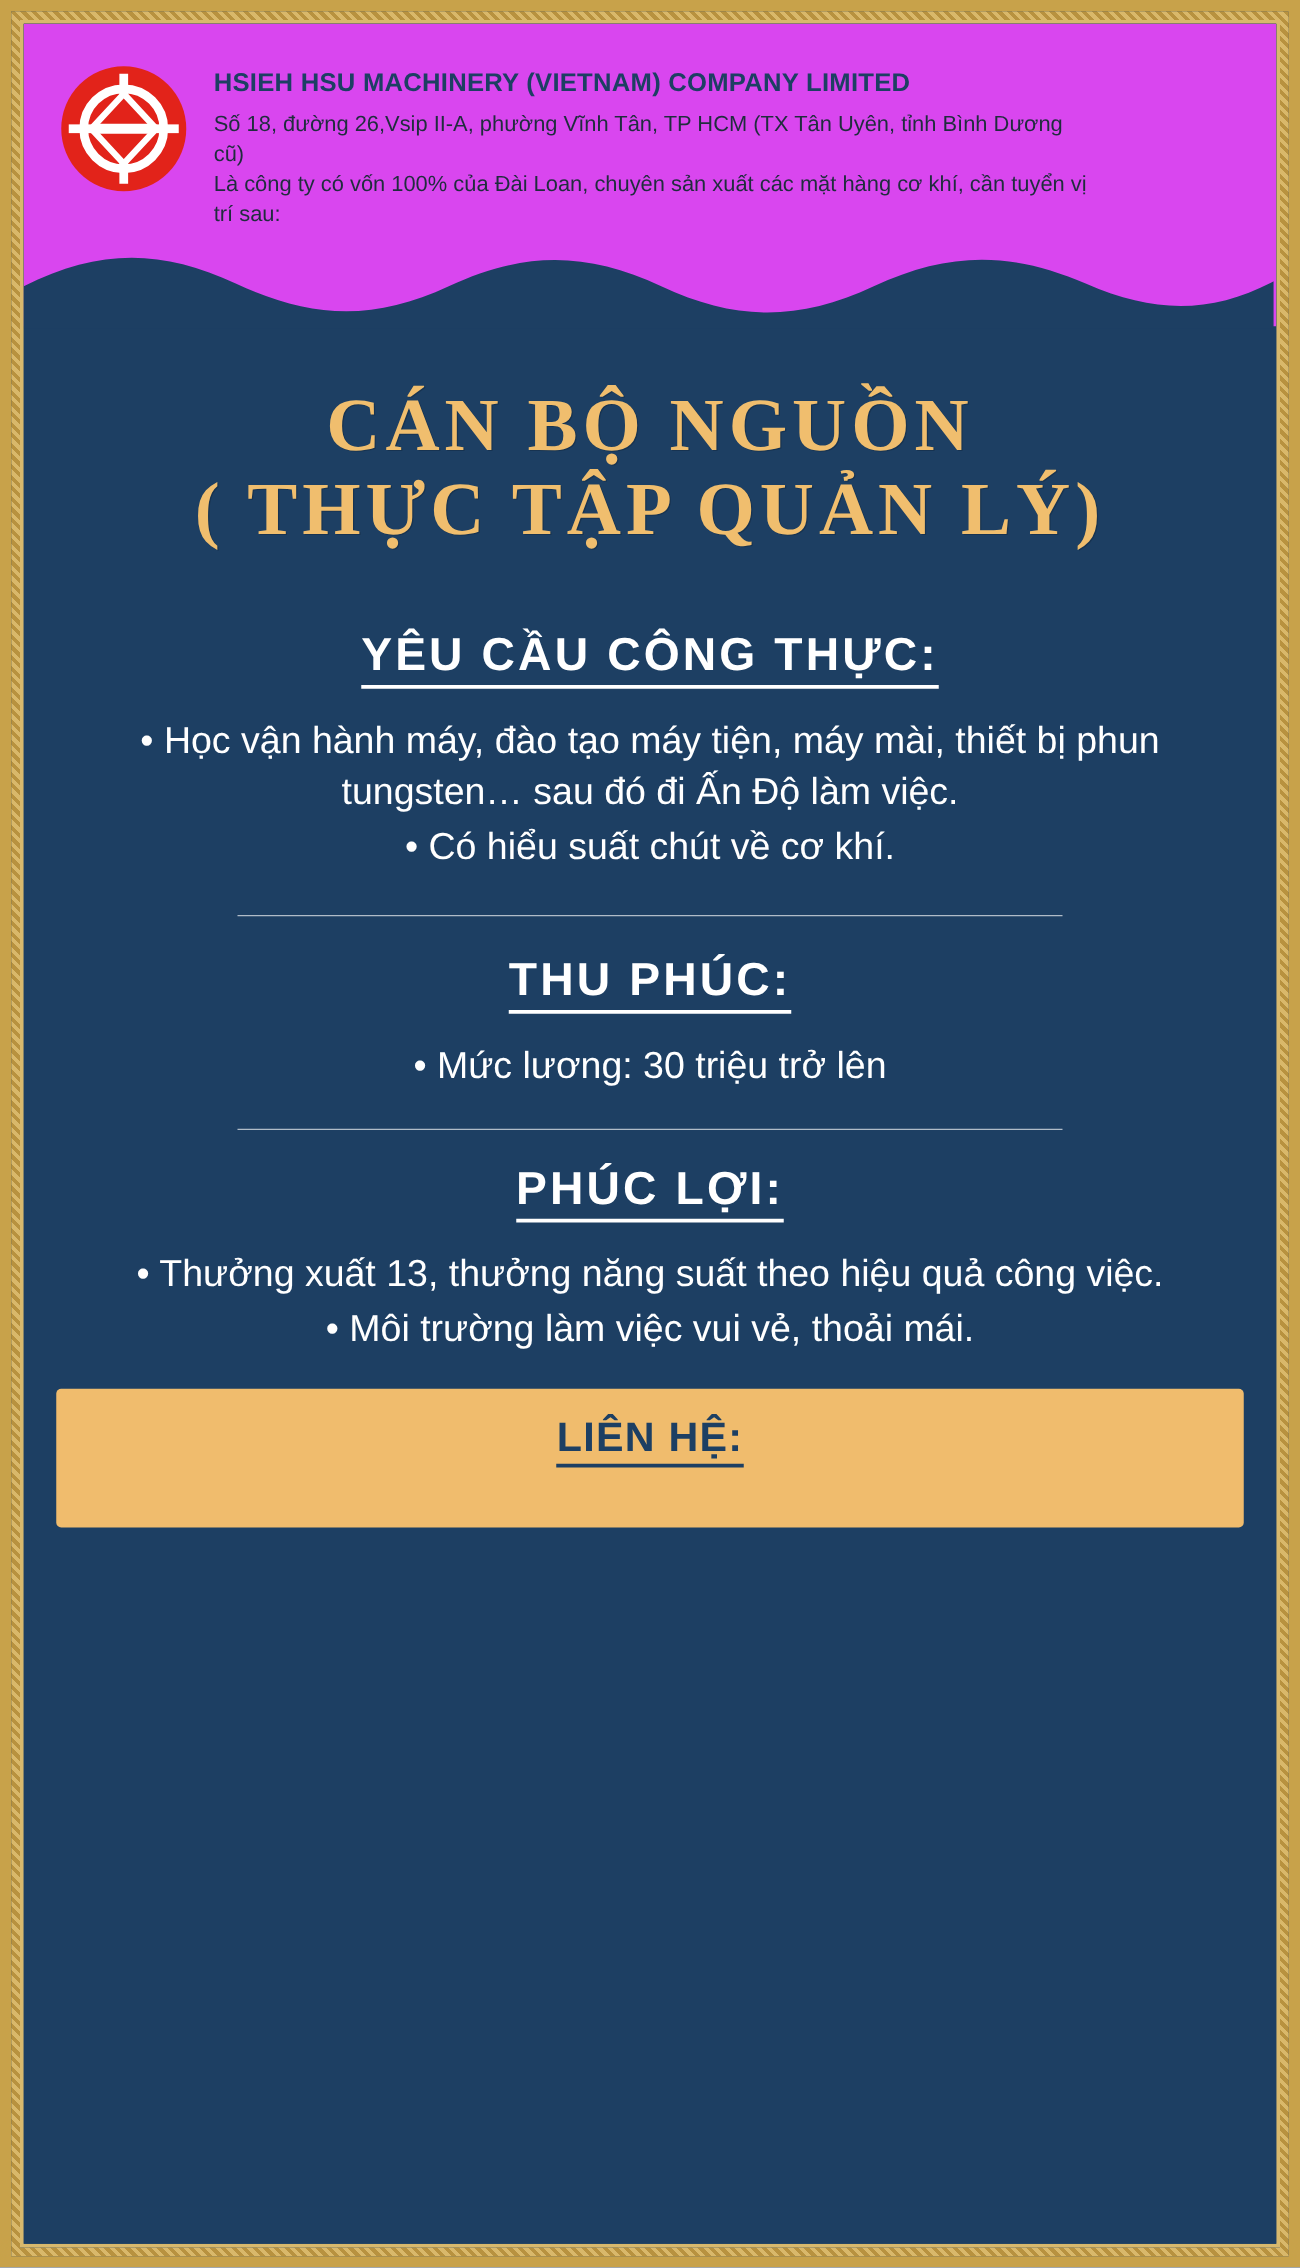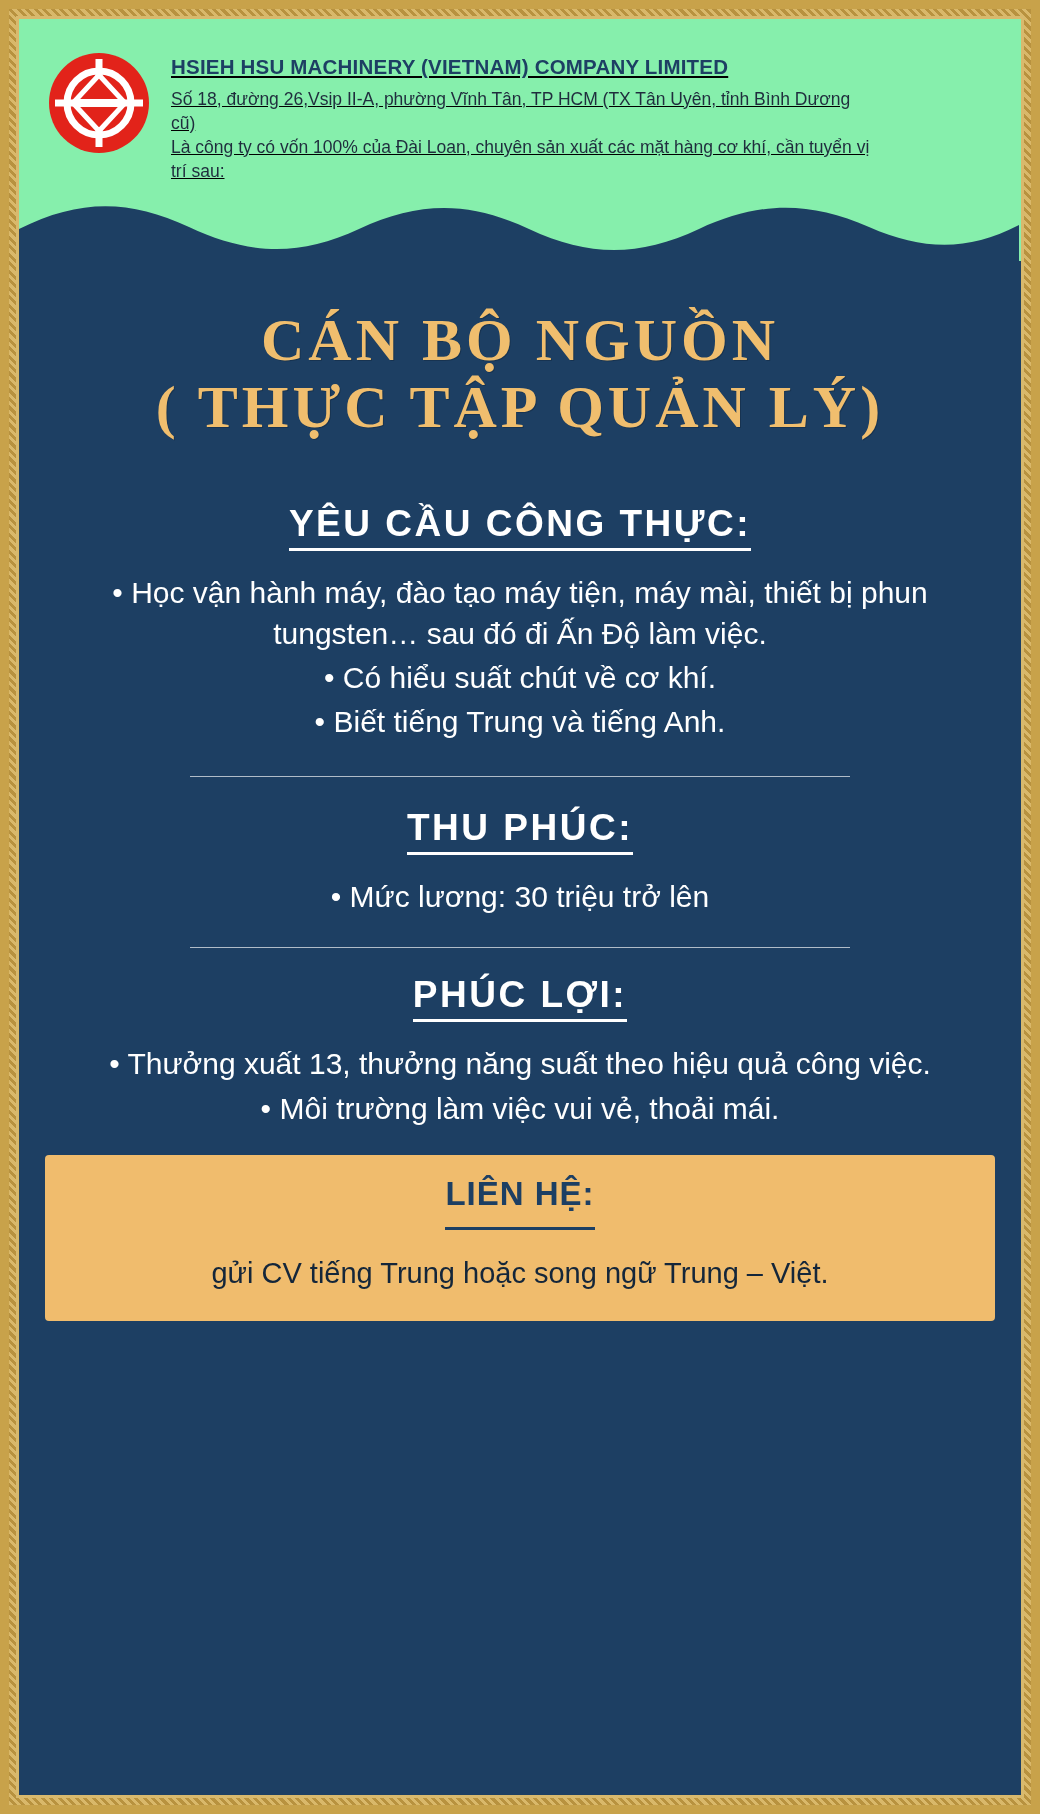--- a/index.html
+++ b/index.html
@@ -36,25 +36,24 @@
   }
   .content {
     position: absolute;
     inset: 19px;
     overflow: hidden;
     background: #1d3f63;
   }
   
   .header {
     position: relative;
-    background: #86efac;
+    background: #d946ef;
     padding: 30px 26px 0 26px;
     height: 242px;
     box-sizing: border-box;
-    text-decoration: underline;
   }
   .header-row {
     display: flex;
     align-items: flex-start;
     gap: 18px;
   }
   .logo {
     width: 108px;
     height: 108px;
     flex: 0 0 108px;
@@ -144,21 +143,21 @@
     padding: 20px 18px 26px 18px;
     text-align: center;
   }
   .contact-title {
     color: #1d3f63;
     font-size: 33px;
     font-weight: bold;
     letter-spacing: 1px;
     display: inline-block;
     border-bottom: 3px solid #1d3f63;
-    padding-bottom: 14px;
+    padding-bottom: 2px;
     margin: 0 0 22px 0;
   }
   .contact-line {
     color: #14263a;
     font-size: 29px;
     line-height: 1.5;
     margin: 0 0 18px 0;
   }
   .contact-line.last { margin-bottom: 0; }
 </style>
@@ -199,21 +198,20 @@
       <h1 class="job-title">
         <span>CÁN BỘ NGUỒN</span>
         <span class="line2">( THỰC TẬP QUẢN LÝ)</span>
       </h1>
 
       <div class="sec-req">
         <h2 class="section-head">YÊU CẦU CÔNG THỰC:</h2>
         <ul class="bullets">
           <li>Học vận hành máy, đào tạo máy tiện, máy mài, thiết bị phun tungsten… sau đó đi Ấn Độ làm việc.</li>
           <li>Có hiểu suất chút về cơ khí.</li>
-          <li>Biết tiếng Trung và tiếng Anh.</li>
         </ul>
       </div>
 
       <div class="rule"></div>
 
       <div class="sec-sal">
         <h2 class="section-head">THU PHÚC:</h2>
         <ul class="bullets">
           <li>Mức lương: 30 triệu trở lên</li>
         </ul>
@@ -225,17 +223,16 @@
         <h2 class="section-head">PHÚC LỢI:</h2>
         <ul class="bullets">
           <li>Thưởng xuất 13, thưởng năng suất theo hiệu quả công việc.</li>
           <li>Môi trường làm việc vui vẻ, thoải mái.</li>
         </ul>
       </div>
     </div>
 
     <div class="contact-box">
       <h2 class="contact-title">LIÊN HỆ:</h2>
-      <p class="contact-line last">gửi CV tiếng Trung hoặc song ngữ Trung – Việt.</p>
     </div>
 
   </div>
 </div>
 
 </body></html>

